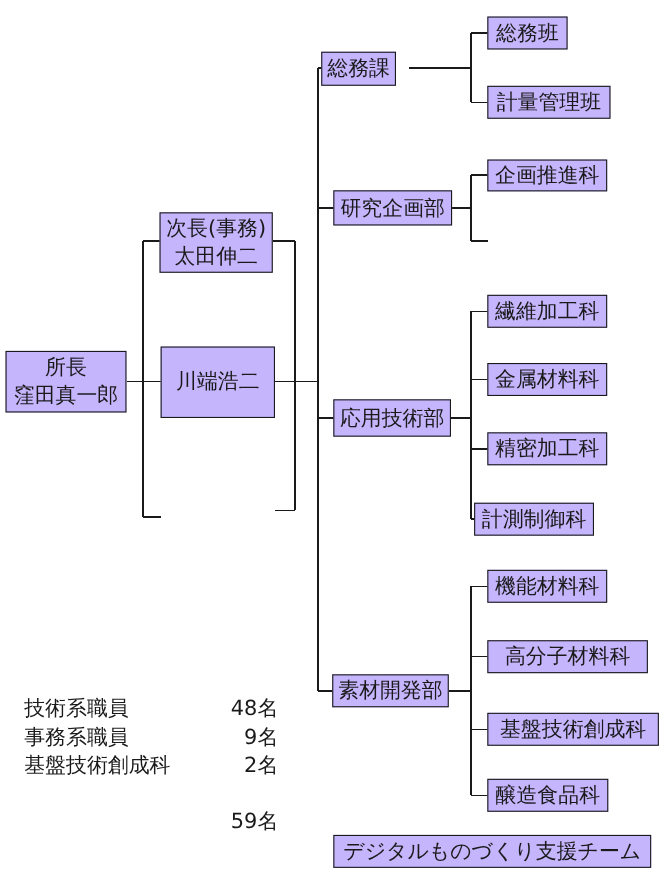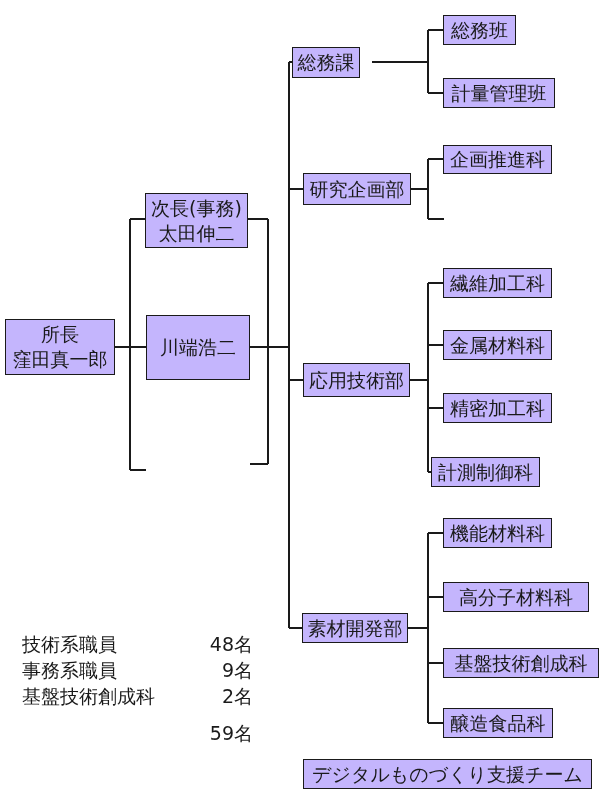--- a/index.html
+++ b/index.html
@@ -14,21 +14,21 @@
     border:1.5px solid #1a1a1a;display:flex;flex-direction:column;
     align-items:center;justify-content:center;
     font-size:19px;line-height:25px;white-space:nowrap;text-align:center;
   }
   .staff{
     position:absolute;left:22px;top:631px;width:231px;
     font-size:19px;line-height:26px;
   }
   .staff-row{display:flex;justify-content:space-between;}
   .staff-row .num{text-align:right;}
-  .staff-total{margin-top:11px;}
+  .staff-total{margin-top:25px;}
 </style>
 </head>
 <body>
 
 <div class="canvas">
 
   <svg class="lines" width="600" height="799" viewBox="0 0 600 799">
 
     <line x1="115" y1="347" x2="289" y2="347"></line>
 

